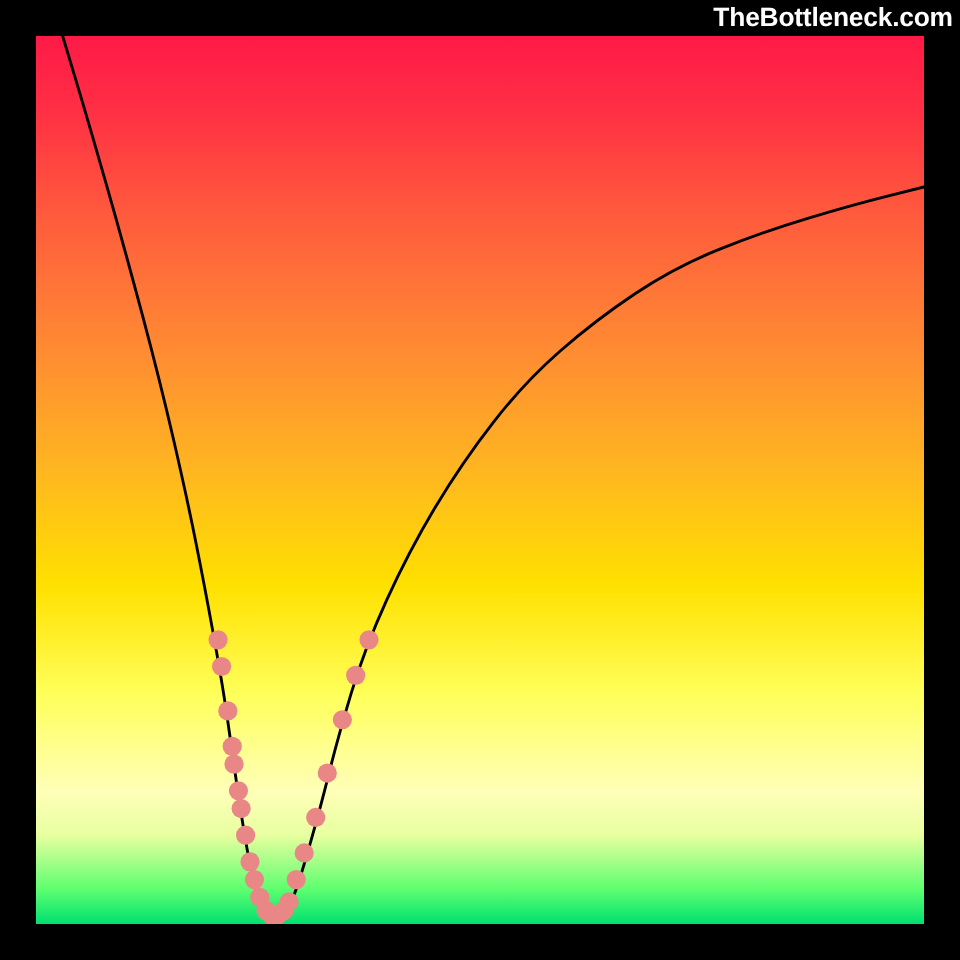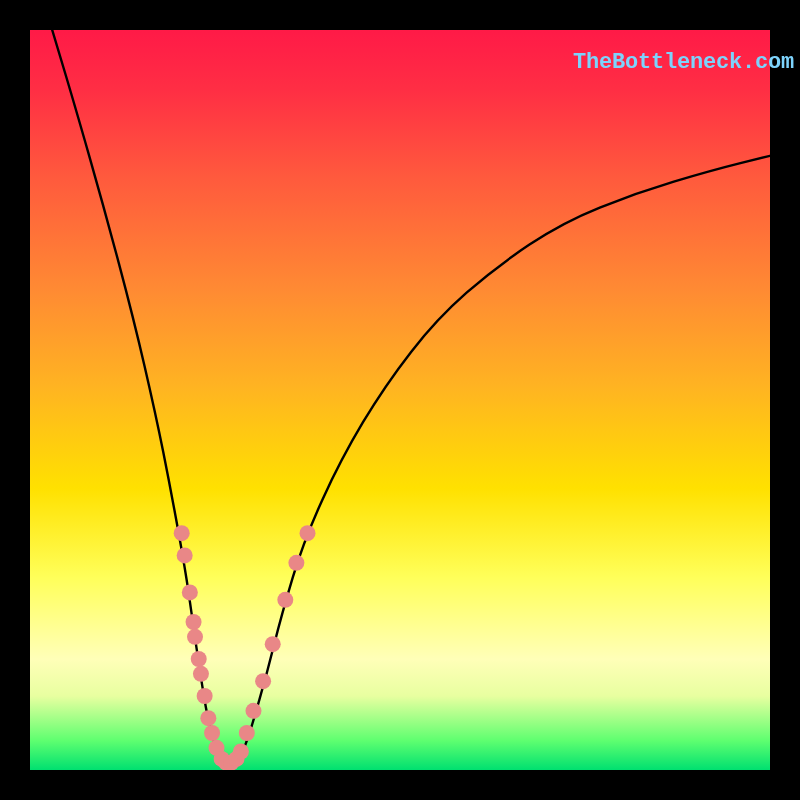--- a/index.html
+++ b/index.html
@@ -24,26 +24,25 @@
         #e8ffa0 90%,
         #5fff70 96%,
         #00e070 100%
       );
     }
     .curve-svg { position: absolute; left: 30px; top: 30px; width: 740px; height: 740px; }
     .watermark {
       position: absolute;
       top: 2px;
       right: 6px;
-      color: #7dd3fc;
-      font-family: Liberation Mono, monospace;
+      color: #ffffff;
+      font-family: Liberation Sans, sans-serif;
       font-size: 22px;
       font-weight: 600;
       letter-spacing: -0.2px;
-      margin-top: 48px;
     }
   </style>
 </head>
 <body>
 
 <div class="frame">
   <div class="plot-area"></div>
   <svg class="curve-svg" viewBox="0 0 740 740" preserveAspectRatio="none">
     <path id="curve-path" fill="none" stroke="#000000" stroke-width="2.4" stroke-linecap="round" d="M 22.20 0.00 Q 22.20 0.00 33.30 37.00 Q 44.40 74.00 59.20 125.80 Q 74.00 177.60 88.80 233.10 Q 103.60 288.60 114.70 336.70 Q 125.80 384.80 133.20 421.80 Q 140.60 458.80 148.00 499.50 Q 155.40 540.20 159.10 566.10 Q 162.80 592.00 166.50 617.90 Q 170.20 643.80 173.90 666.00 Q 177.60 688.20 181.30 703.00 Q 185.00 717.80 188.70 725.20 Q 192.40 732.60 196.10 736.30 Q 199.80 740.00 203.50 736.30 Q 207.20 732.60 210.90 725.20 Q 214.60 717.80 218.30 706.70 Q 222.00 695.60 229.40 669.70 Q 236.80 643.80 244.20 614.20 Q 251.60 584.60 262.70 547.60 Q 273.80 510.60 292.30 469.90 Q 310.80 429.20 333.00 392.20 Q 355.20 355.20 381.10 321.90 Q 407.00 288.60 436.60 262.70 Q 466.20 236.80 499.50 214.60 Q 532.80 192.40 569.80 177.60 Q 606.80 162.80 643.80 151.70 Q 680.80 140.60 710.40 133.20 L 740.00 125.80"></path>
     <g id="dots-group">

